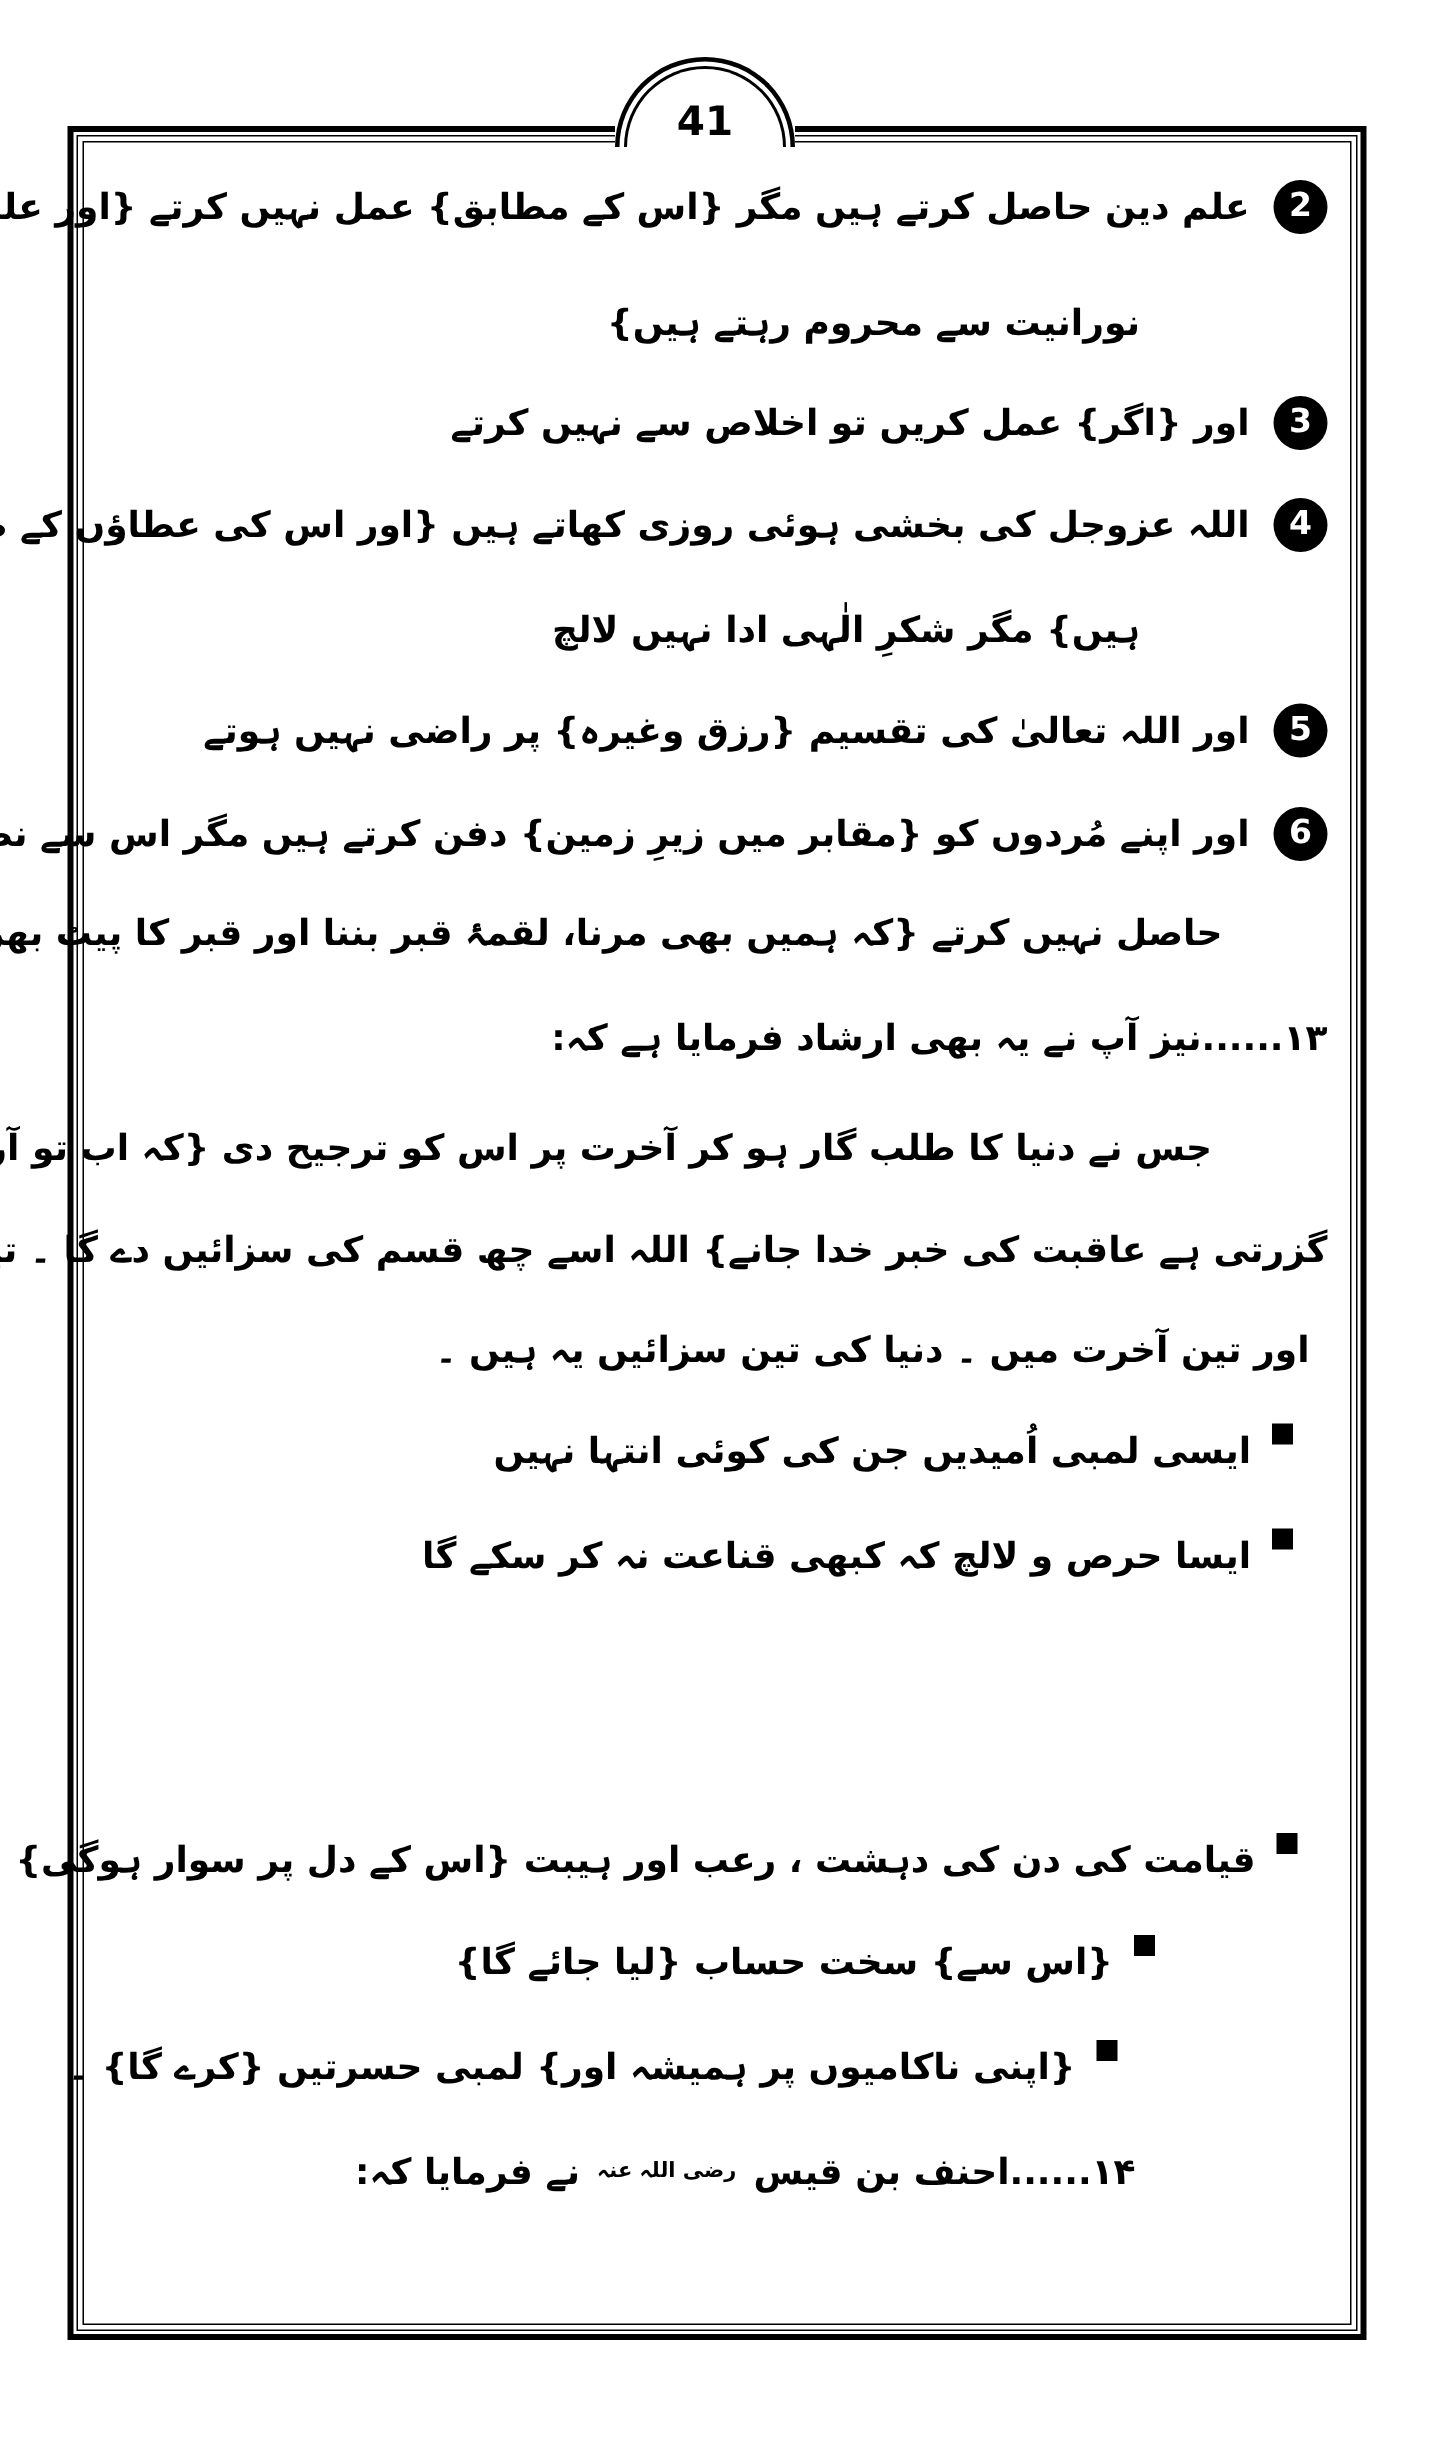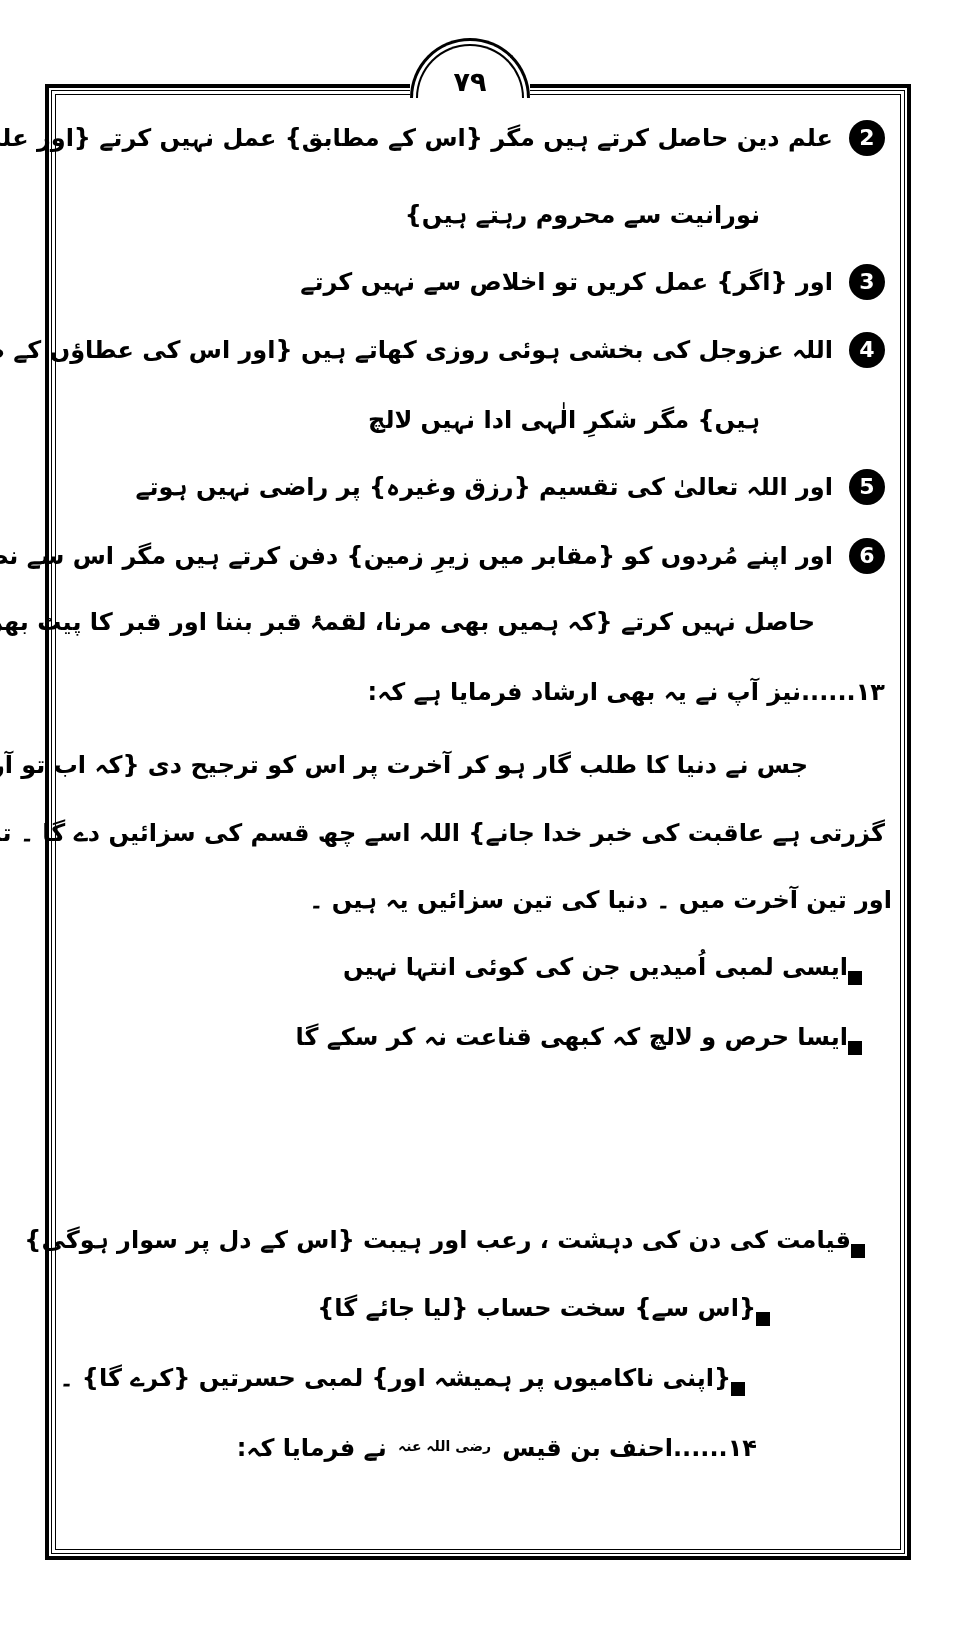--- a/index.html
+++ b/index.html
@@ -18,39 +18,39 @@
                    border-radius:54px 54px 0 0;}
   #dome .pgnum{position:absolute;bottom:1px;width:100%;text-align:center;
                font-weight:bold;font-size:27px;direction:rtl;}
   
   .u{position:absolute;direction:rtl;unicode-bidi:embed;white-space:nowrap;
      font-weight:bold;font-size:24px;line-height:36px;z-index:2;text-align:right;}
   .num-row{display:flex;align-items:center;gap:16px;}
   .badge{width:36px;height:36px;border-radius:50%;background:#000;color:#fff;
          display:inline-flex;align-items:center;justify-content:center;
          font-size:22px;font-weight:bold;flex:0 0 36px;}
-  .bullet-row{display:flex;align-items:flex-end;}
+  .bullet-row{display:flex;align-items:flex-start;gap:14px;}
   .sq{width:14px;height:14px;background:#000;display:inline-block;flex:0 0 14px;}
   .rta{font-size:14px;display:inline-block;transform:translateY(-5px);margin:0 3px;
        letter-spacing:0;}
 </style>
 </head>
 <body>
 
 <div id="page">
 
   <div id="frame">
     <div class="in1"></div>
     <div class="in2"></div>
   </div>
 
   <div id="dome">
     <div class="arc-outer"></div>
     <div class="arc-inner"></div>
-    <div class="pgnum">۷۹</div>
+    <div class="pgnum">41</div>
   </div>
 
   <div class="u num-row" style="top:120px;right:75px">
     <span class="badge">2</span>
     <span>علم دین حاصل کرتے ہیں مگر {اس کے مطابق} عمل نہیں کرتے {اور علم کی</span>
   </div>
   <div class="u" style="top:197px;right:200px">نورانیت سے محروم رہتے ہیں}</div>
 
   <div class="u num-row" style="top:264px;right:75px">
     <span class="badge">3</span>
@@ -71,21 +71,21 @@
   <div class="u num-row" style="top:538px;right:75px">
     <span class="badge">6</span>
     <span>اور اپنے مُردوں کو {مقابر میں زیرِ زمین} دفن کرتے ہیں مگر اس سے نصیحت</span>
   </div>
   <div class="u" style="top:604px;right:145px">حاصل نہیں کرتے {کہ ہمیں بھی مرنا، لقمۂ قبر بننا اور قبر کا پیٹ بھرنا ہے}۔</div>
 
   <div class="u" style="top:674px;right:75px">۱۳......نیز آپ نے یہ بھی ارشاد فرمایا ہے کہ:</div>
 
   <div class="u" style="top:747px;right:152px">جس نے دنیا کا طلب گار ہو کر آخرت پر اس کو ترجیح دی {کہ اب تو آرام سے</div>
   <div class="u" style="top:815px;right:75px">گزرتی ہے عاقبت کی خبر خدا جانے} اللہ اسے چھ قسم کی سزائیں دے گا ۔ تین دنیا میں</div>
-  <div class="u" style="top:882px;right:68px">اور تین آخرت میں ۔ دنیا کی تین سزائیں یہ ہیں ۔</div>
+  <div class="u" style="top:882px;right:87px">اور تین آخرت میں ۔ دنیا کی تین سزائیں یہ ہیں ۔</div>
 
   <div class="u bullet-row" style="top:949px;right:98px">
     <span class="sq"></span>
     <span>ایسی لمبی اُمیدیں جن کی کوئی انتہا نہیں</span>
   </div>
   <div class="u bullet-row" style="top:1019px;right:98px">
     <span class="sq"></span>
     <span>ایسا حرص و لالچ کہ کبھی قناعت نہ کر سکے گا</span>
   </div>
 

